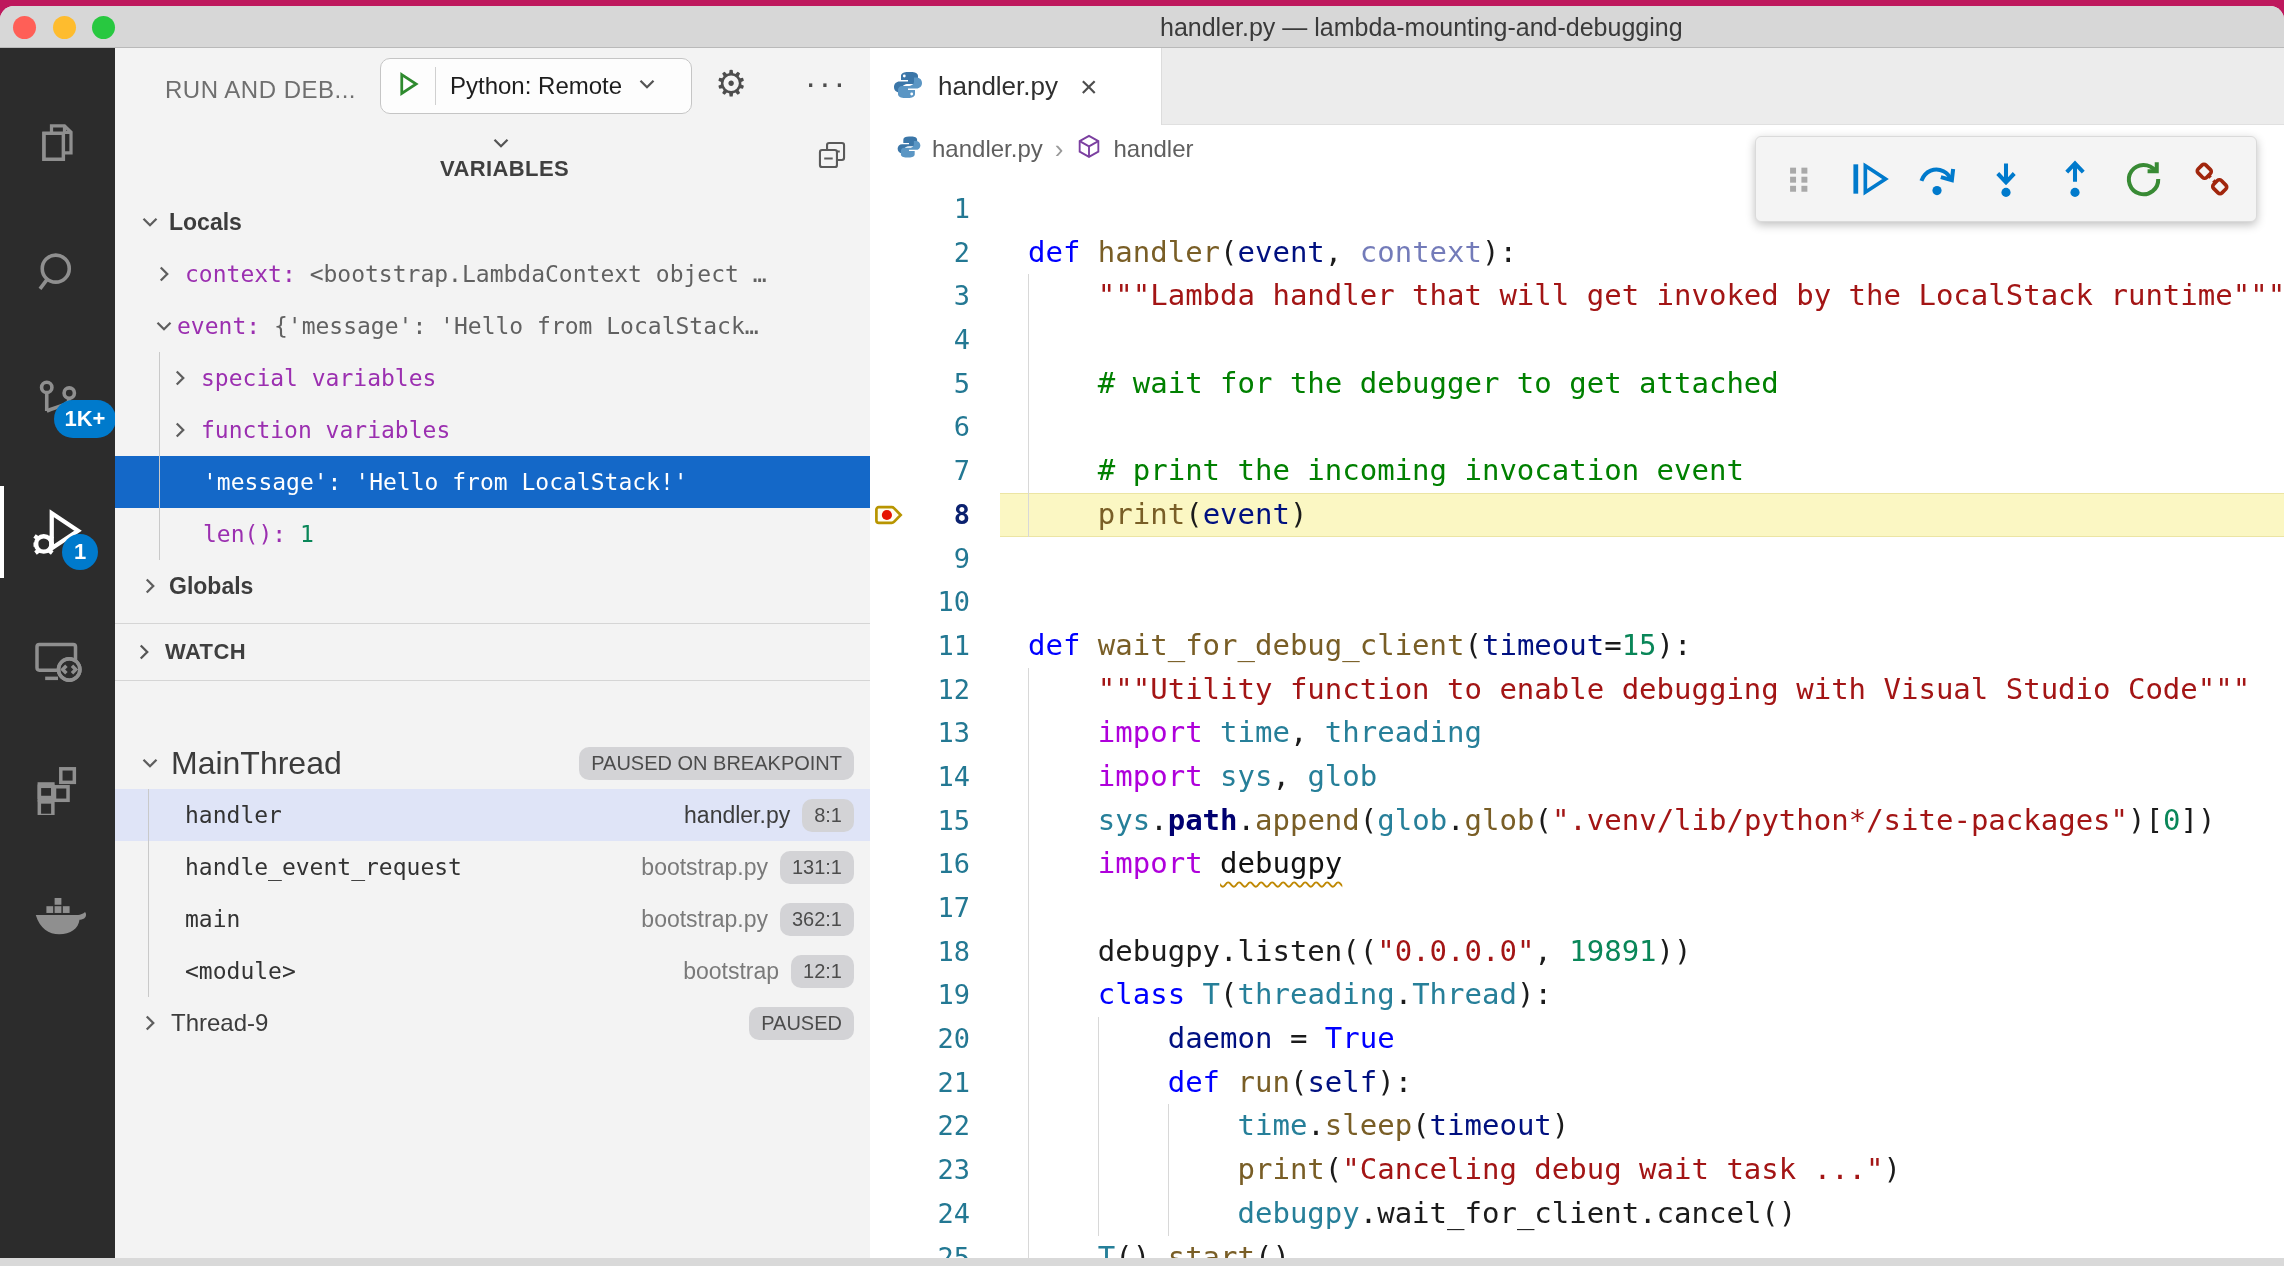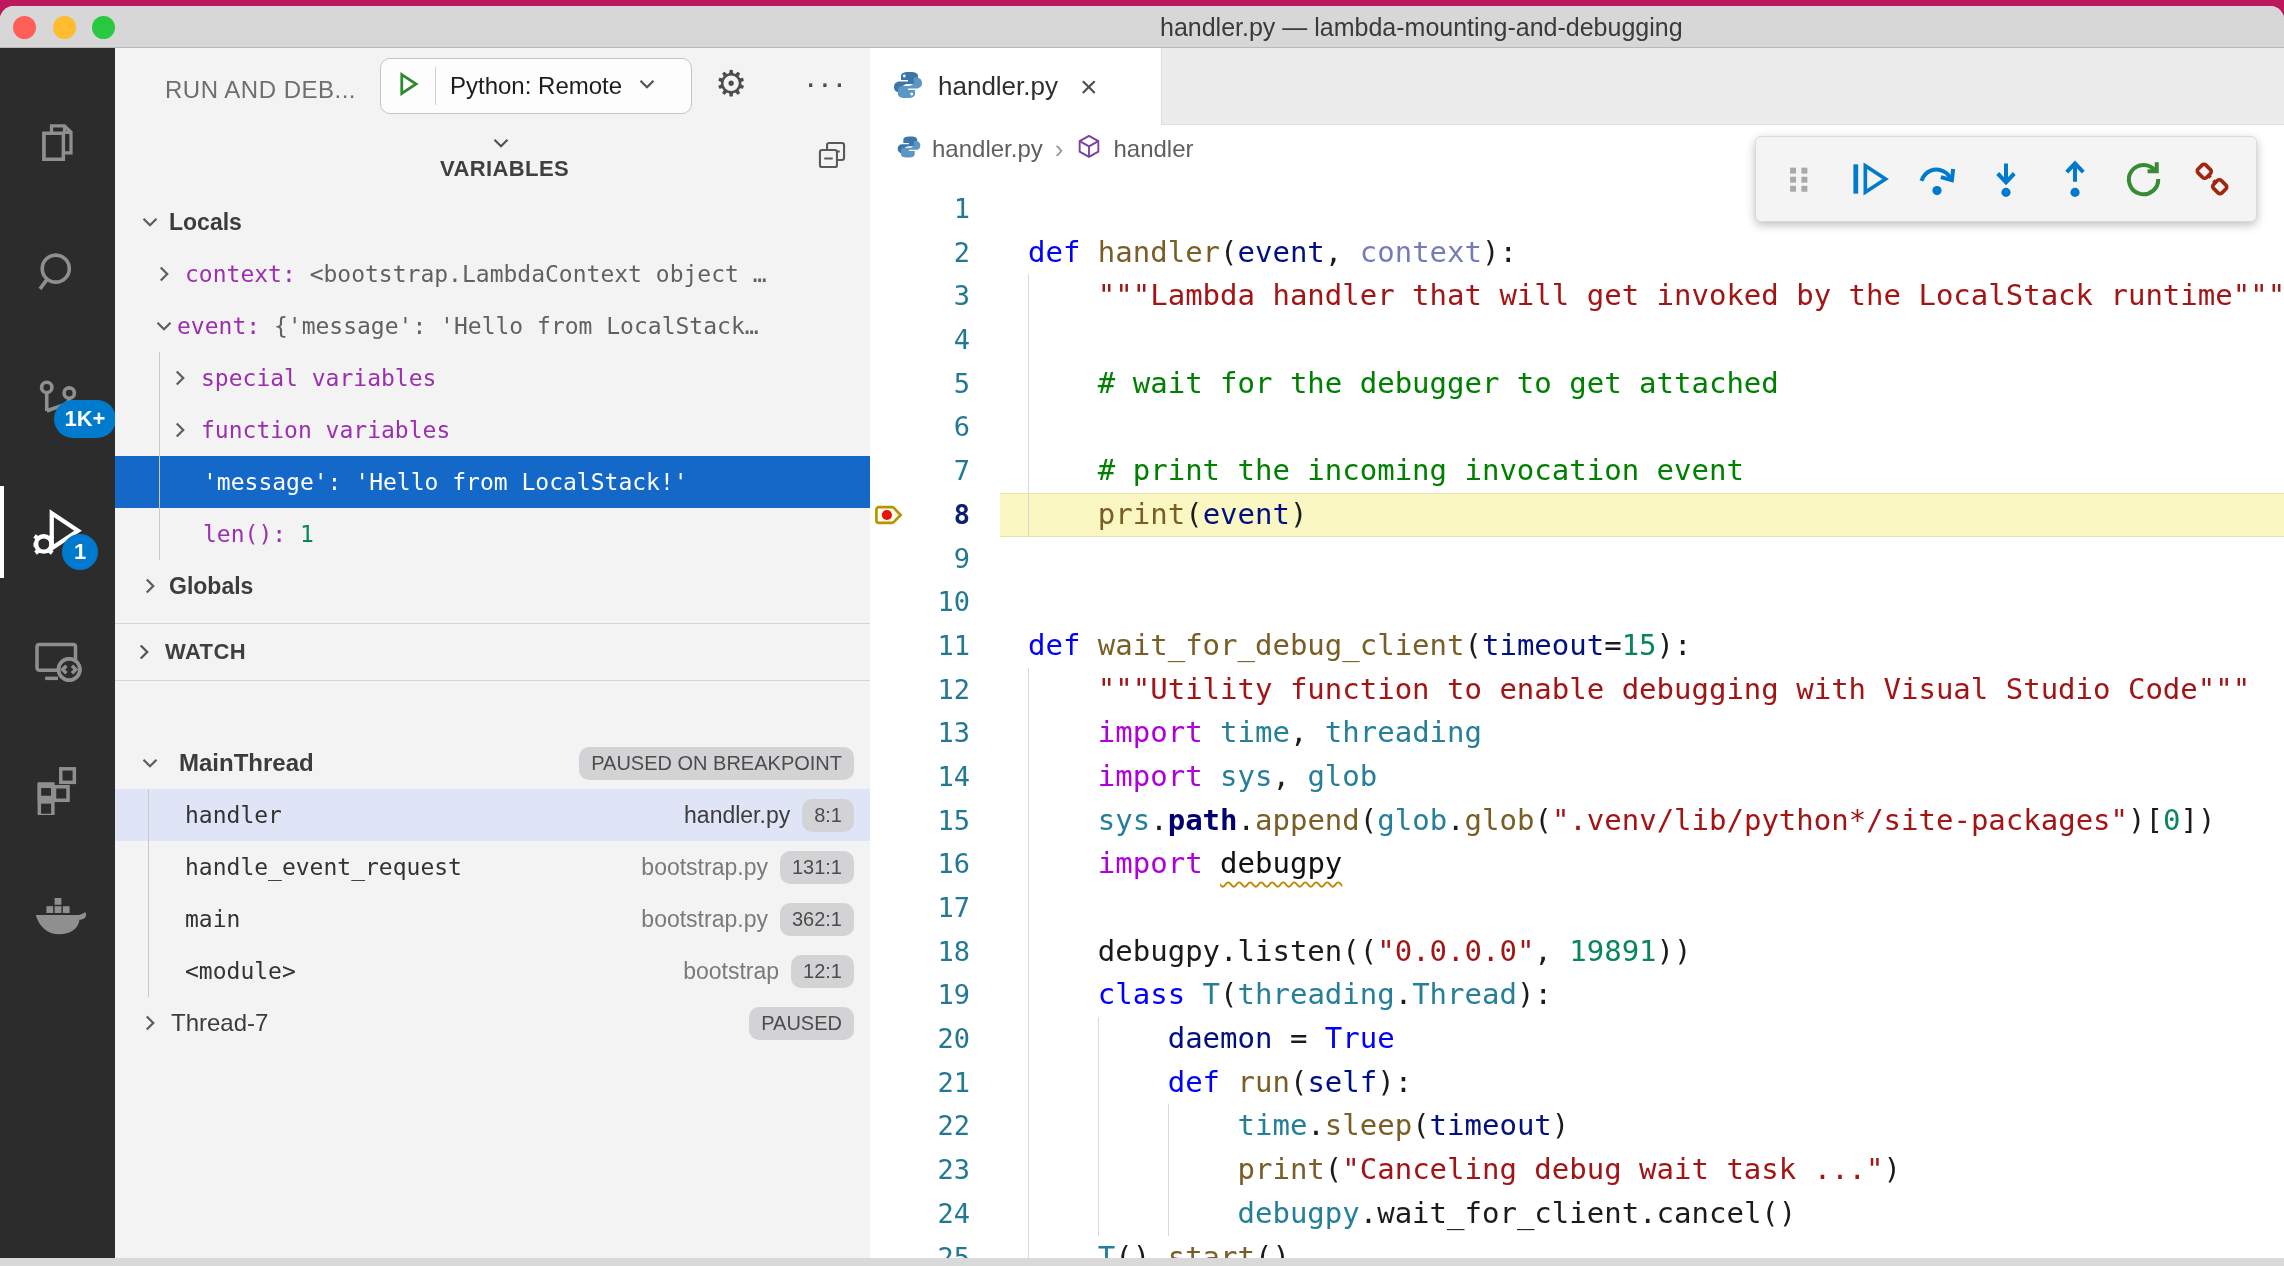--- a/index.html
+++ b/index.html
@@ -304,21 +304,21 @@
         </span>
         <span class="sec-title">WATCH</span>
       </div>
 
       <div class="divline" id="callstack-divider"></div>
       <div id="stack-rows">
           <div class="t-row" style="padding-left: 22px;">
             <span class="chev" style="flex: 0 0 26px;"><svg width="26" height="26" viewBox="0 0 16 16" fill="none" stroke="#5e5e5e" stroke-width="1.4">
                 <path d="M4 6l4 4 4-4"></path>
               </svg></span>
-            <span style="margin-left: 16px; font-size: 24px; font-weight: bold;">MainThread</span>
+            <span style="margin-left: 8px; font-size: 32px;">MainThread</span>
             <span class="pill" style="margin-left: auto;">PAUSED ON BREAKPOINT</span>
           </div>
           <div class="t-row frame-selected" style="padding-left: 70px;">
             <span class="tree-guide" style="left: 33px;"></span>
             <span class="mono" style="color: rgb(51, 51, 51);">handler</span>
             <span class="frame-file dark">handler.py</span>
             <span class="pill pos">8:1</span>
           </div>
           <div class="t-row" style="padding-left: 70px;">
             <span class="tree-guide" style="left: 33px;"></span>
@@ -335,21 +335,21 @@
           <div class="t-row" style="padding-left: 70px;">
             <span class="tree-guide" style="left: 33px;"></span>
             <span class="mono" style="color: rgb(51, 51, 51);">&lt;module&gt;</span>
             <span class="frame-file">bootstrap</span>
             <span class="pill pos">12:1</span>
           </div>
           <div class="t-row" style="padding-left: 22px;">
             <span class="chev" style="flex: 0 0 26px;"><svg width="26" height="26" viewBox="0 0 16 16" fill="none" stroke="#5e5e5e" stroke-width="1.4">
                 <path d="M6 4l4 4-4 4"></path>
               </svg></span>
-            <span style="margin-left: 8px; font-size: 24px;">Thread-7</span>
+            <span style="margin-left: 8px; font-size: 24px;">Thread-9</span>
             <span class="pill" style="margin-left: auto;">PAUSED</span>
           </div>
         </div>
     </div>
 
     <div id="editor">
       <div id="tabbar">
         <div id="tab-active">
           <span>
             <svg width="32" height="32" viewBox="0 0 32 32">

